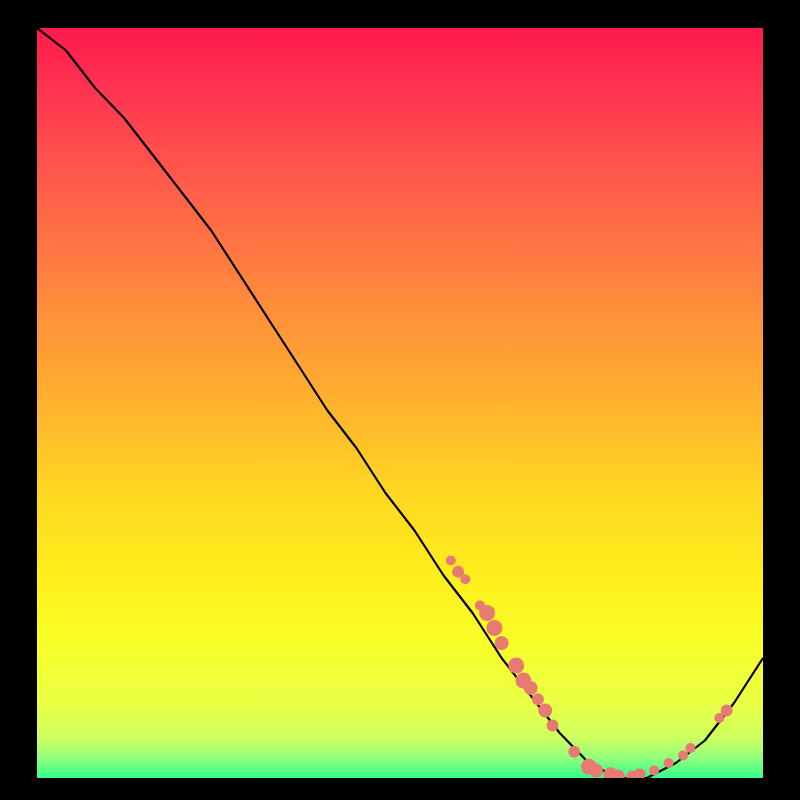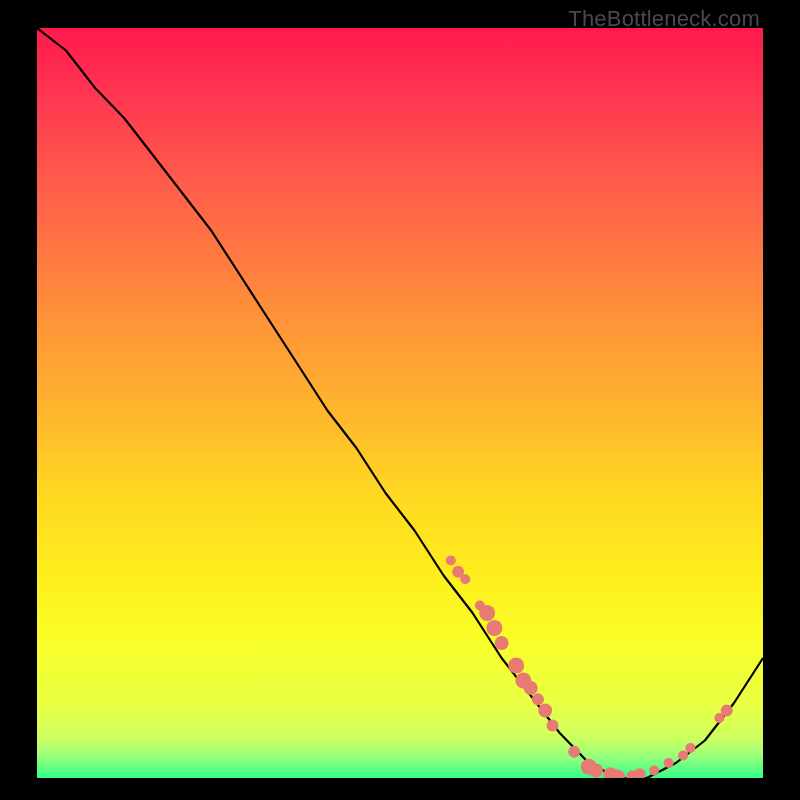--- a/index.html
+++ b/index.html
@@ -87,14 +87,13 @@
           <circle cx="602.6" cy="746.3" r="6" class="dot" fill="#e87a74"></circle>
           <circle cx="617.1" cy="742.5" r="5" class="dot" fill="#e87a74"></circle>
           <circle cx="631.6" cy="735.0" r="5" class="dot" fill="#e87a74"></circle>
           <circle cx="646.1" cy="727.5" r="5" class="dot" fill="#e87a74"></circle>
           <circle cx="653.4" cy="720.0" r="5" class="dot" fill="#e87a74"></circle>
           <circle cx="682.4" cy="690.0" r="5" class="dot" fill="#e87a74"></circle>
           <circle cx="689.7" cy="682.5" r="6" class="dot" fill="#e87a74"></circle>
         </g>
     </svg>
   </div>
-  <div class="watermark">TheBottleneck.com</div>
 </div>
 
 </body></html>

